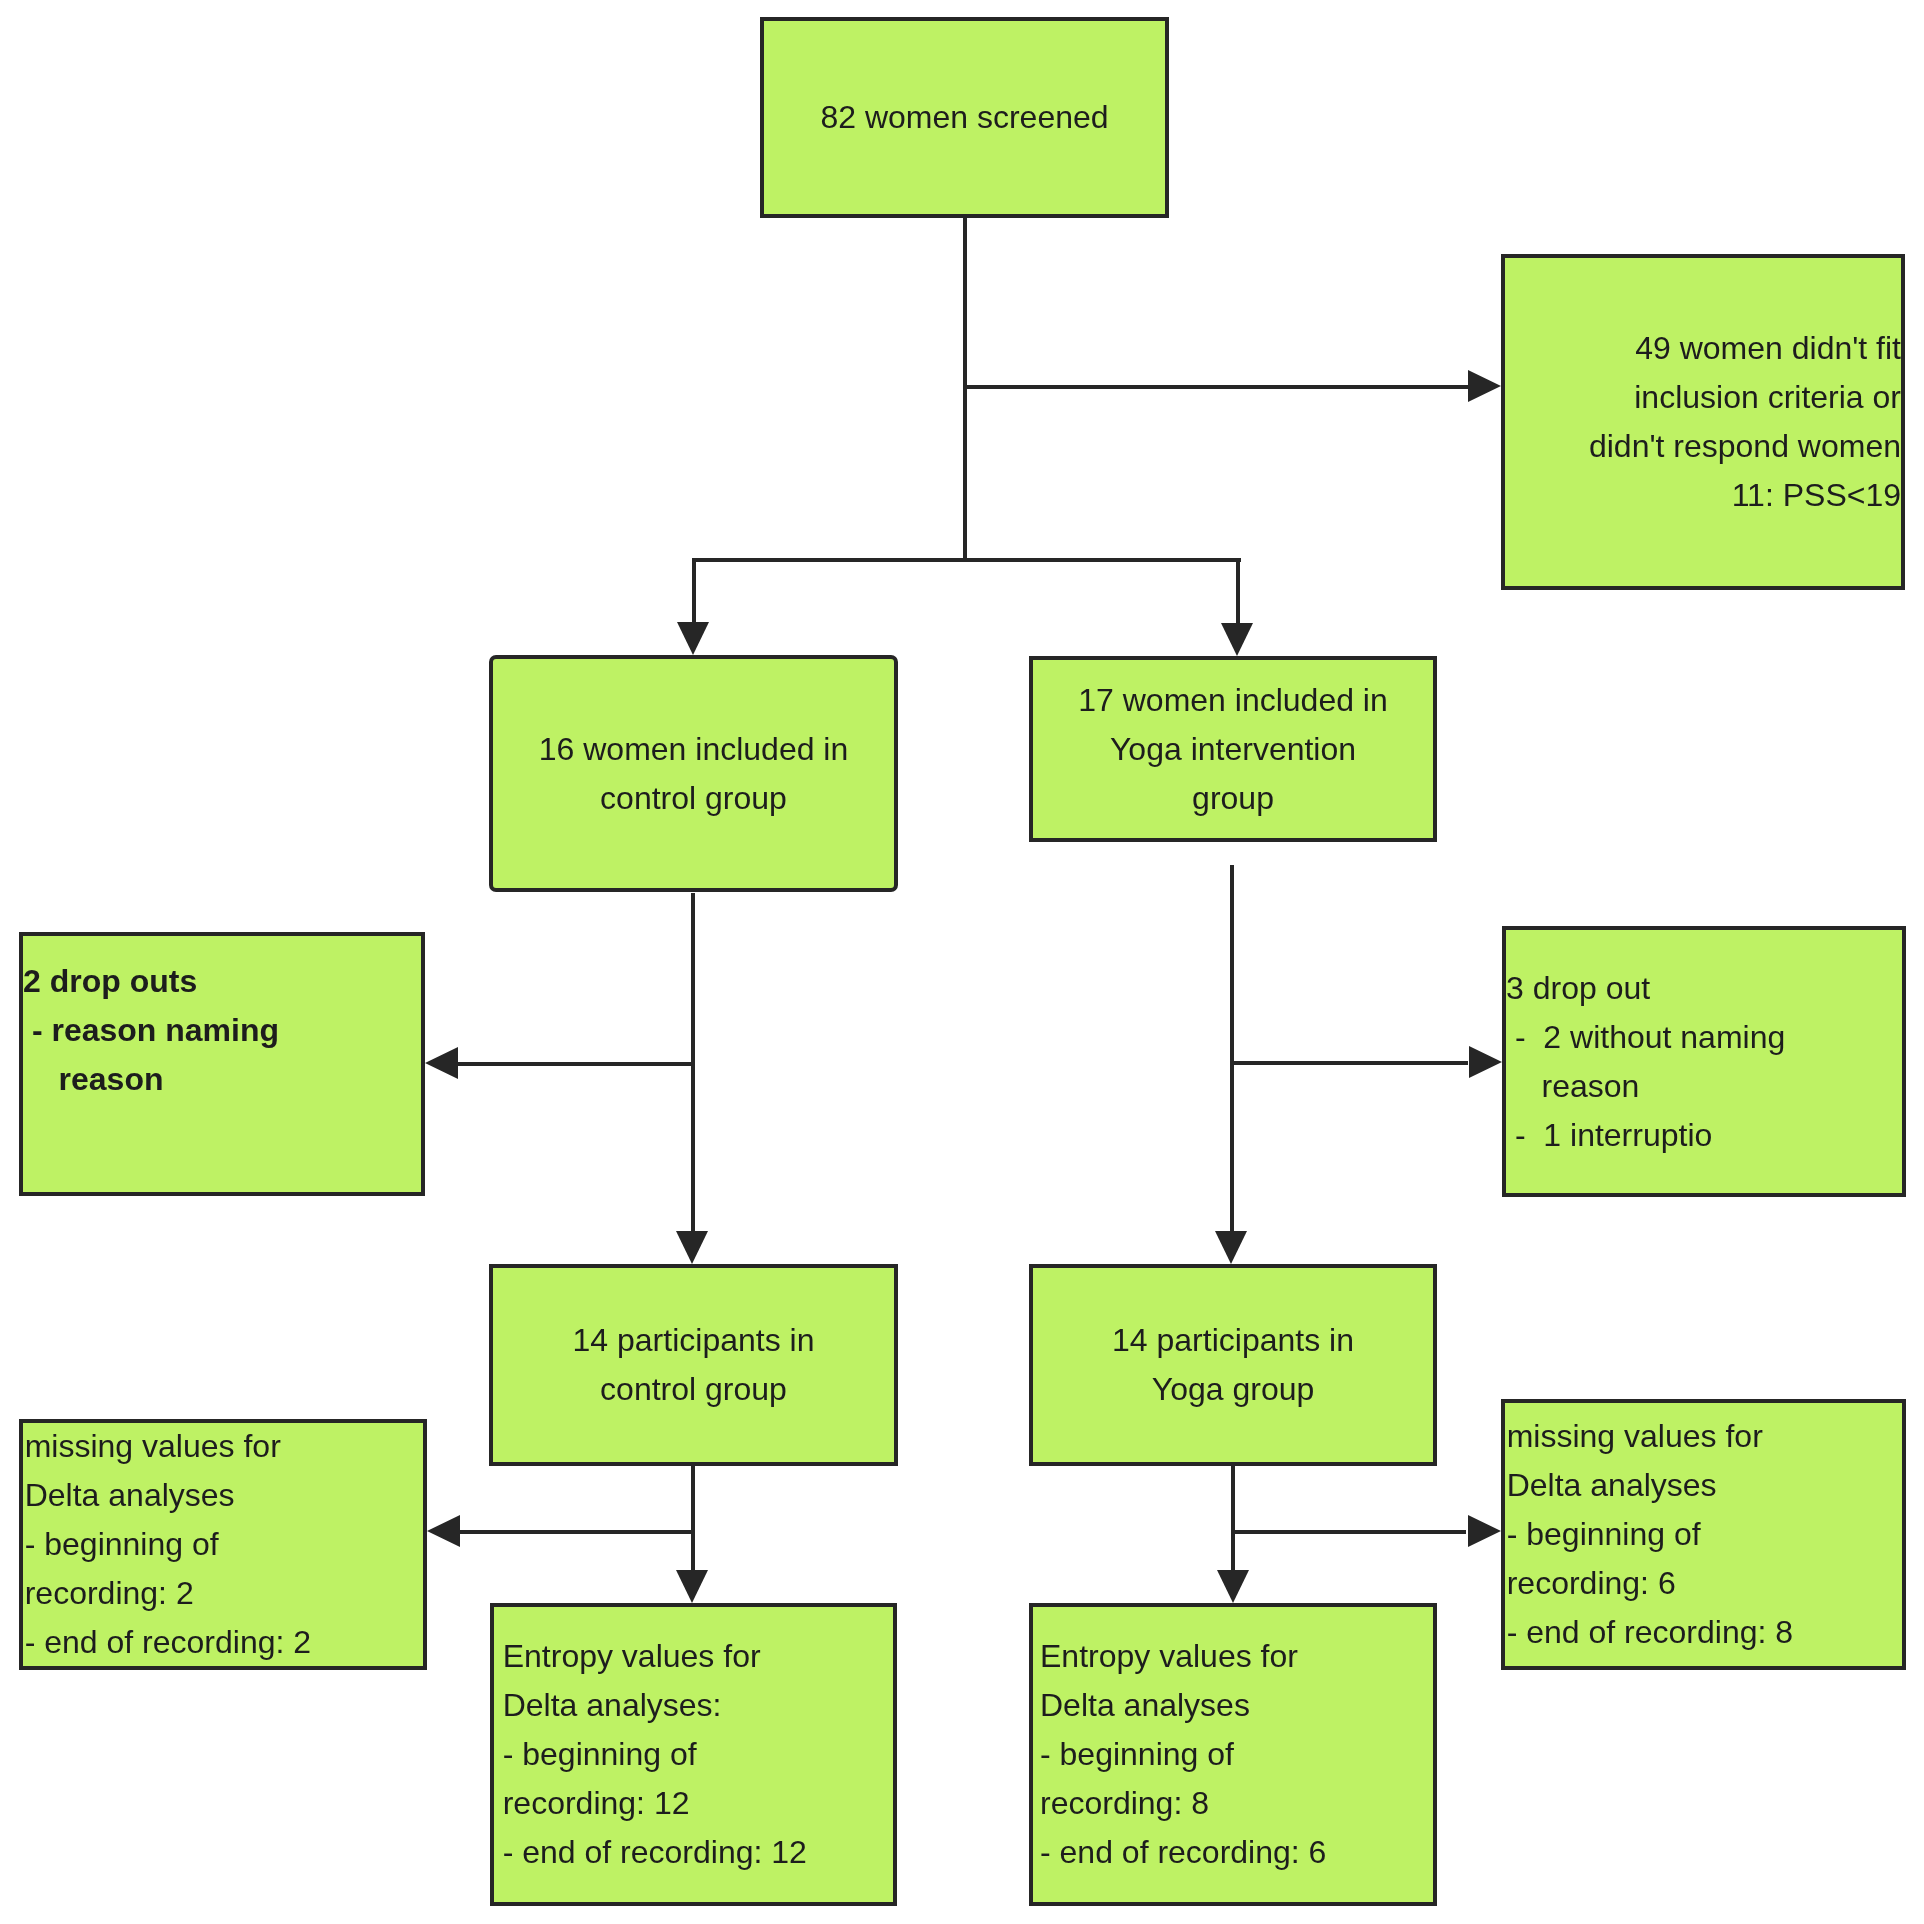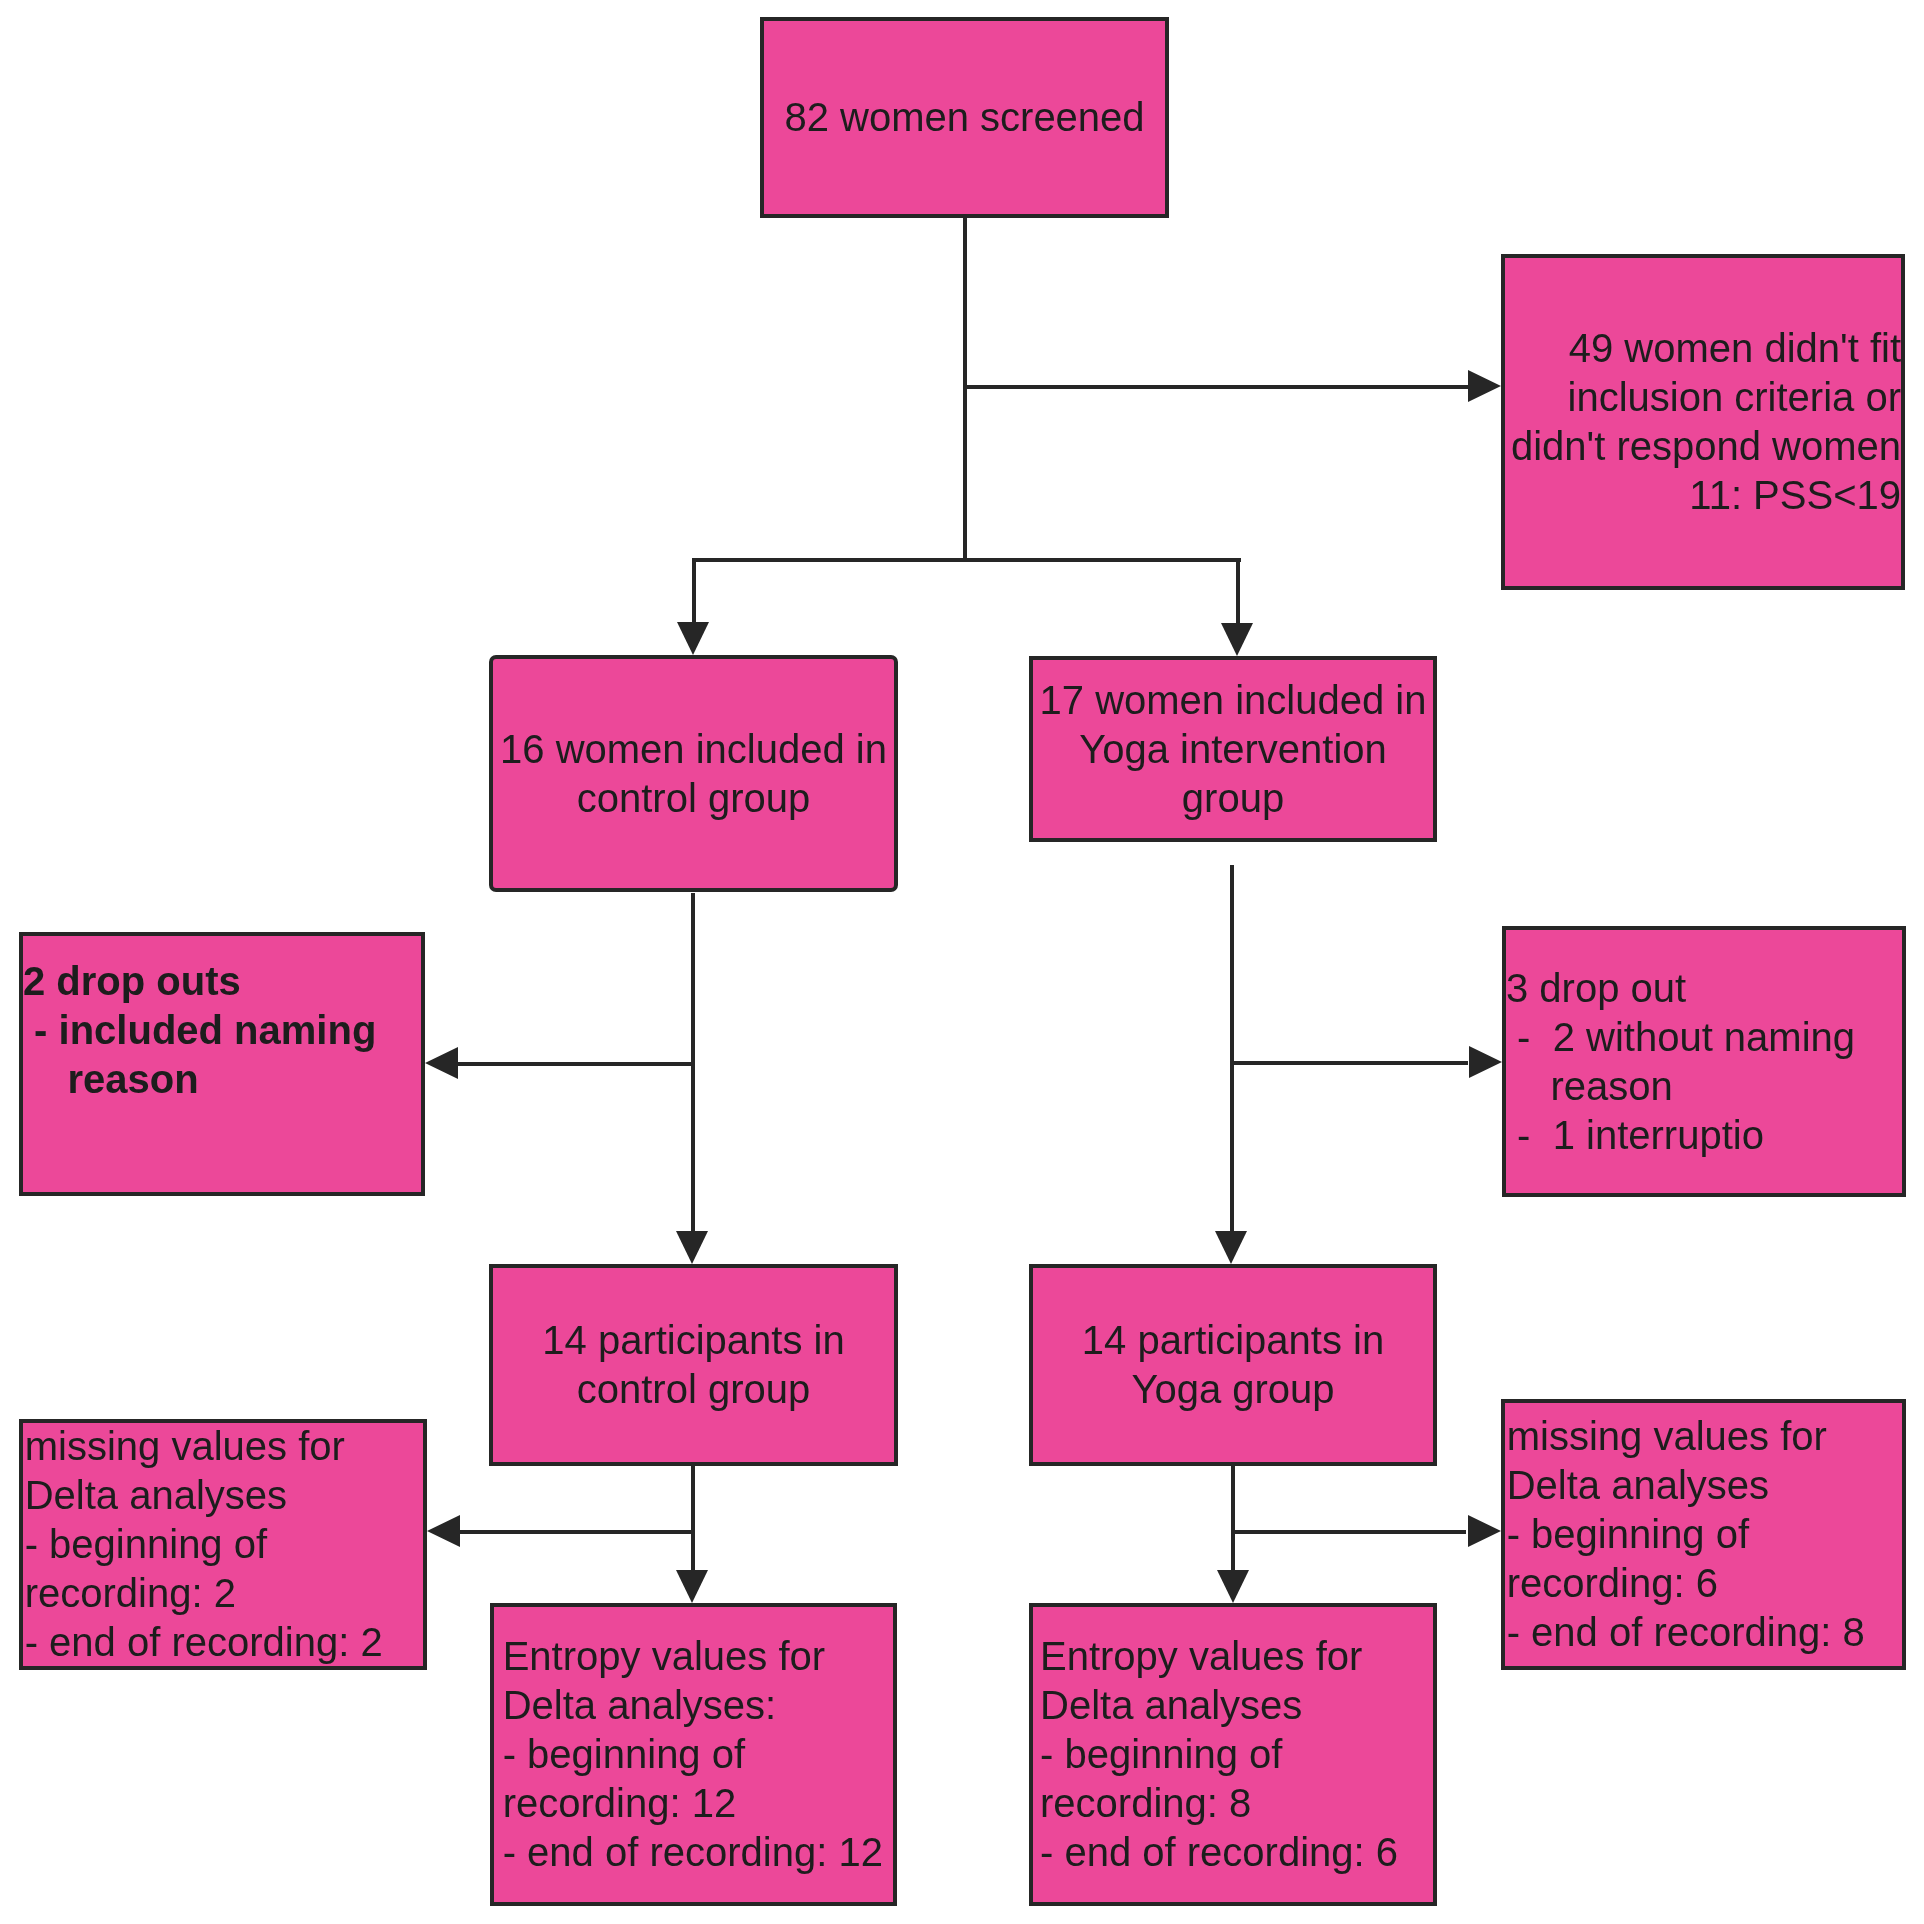--- a/index.html
+++ b/index.html
@@ -12,26 +12,26 @@
     width: 1924px;
     height: 1924px;
     background: #ffffff;
     font-family: "Liberation Sans", sans-serif;
     color: #1d1d1d;
     overflow: hidden;
   }
   .box {
     position: absolute;
     box-sizing: border-box;
-    background: #ec4899;
+    background: #bef264;
     border: 4.3px solid #262626;
     display: flex;
     flex-direction: column;
     justify-content: center;
-    font-size: 40px;
+    font-size: 32px;
     line-height: 49px;
     z-index: 1;
   }
   .box.center { align-items: center; text-align: center; }
   .box.leftalign { align-items: flex-start; text-align: left; }
   .box.topalign { justify-content: flex-start; font-weight: bold; }
   .tline { white-space: pre; }
   .hline, .vline {
     position: absolute;
     background: #262626;
@@ -83,21 +83,21 @@
     </div>
 
   <div class="box center" style="left:1029px; top:656px; width:408px; height:186px;">
       <div class="tline">17 women included in</div>
       <div class="tline">Yoga intervention</div>
       <div class="tline">group</div>
     </div>
 
   <div class="box leftalign topalign" style="left:19px; top:932px; width:406px; height:264px; padding-top:21px;">
       <div class="tline">2 drop outs</div>
-      <div class="tline"> - included naming</div>
+      <div class="tline"> - reason naming</div>
       <div class="tline">    reason</div>
     </div>
 
   <div class="box leftalign" style="left:1502px; top:926px; width:404px; height:271px;">
       <div class="tline">3 drop out</div>
       <div class="tline"> -  2 without naming</div>
       <div class="tline">    reason</div>
       <div class="tline"> -  1 interruptio</div>
     </div>
 

